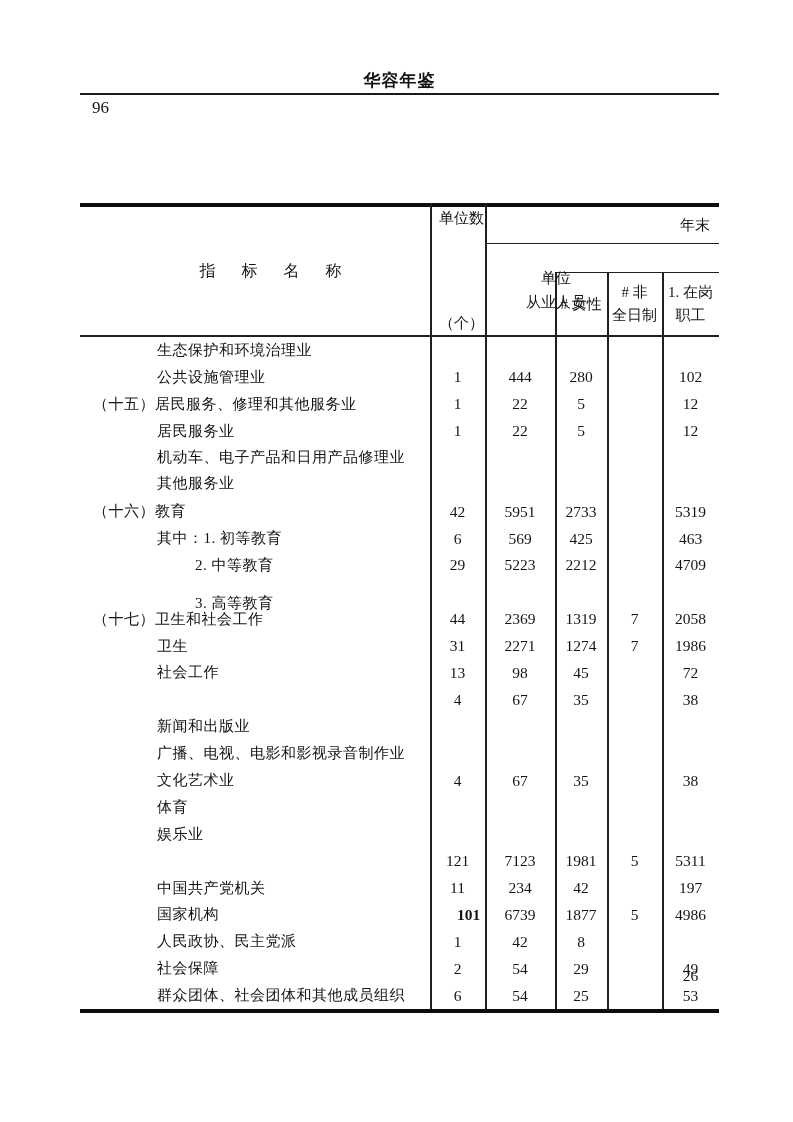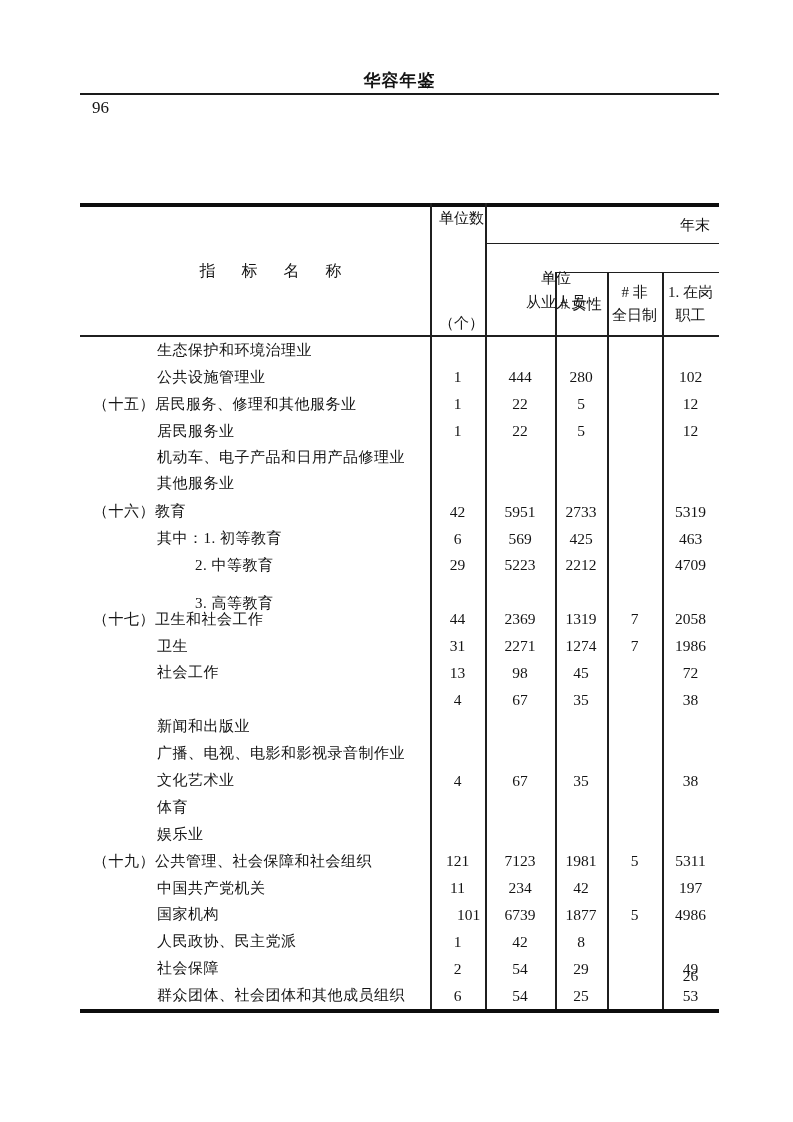--- a/index.html
+++ b/index.html
@@ -309,38 +309,37 @@
         </div>
         <div class="trow" style="top: 820.84px; height: 26.88px;">
           <div class="rname" style="left: 157px;">娱乐业</div>
           <div class="rval" style="left: 430px; width: 55px;"></div>
           <div class="rval" style="left: 485px; width: 70px;"></div>
           <div class="rval" style="left: 555px; width: 52px;"></div>
           <div class="rval" style="left: 607px; width: 55px;"></div>
           <div class="rval" style="left: 662px; width: 57px;"></div>
         </div>
         <div class="trow" style="top: 847.72px; height: 26.88px;">
-          <div class="rname" style="left: 93px;">（十九）公共管理、社会保障和社会组织</div>
           <div class="rval" style="left: 430px; width: 55px;">121</div>
           <div class="rval" style="left: 485px; width: 70px;">7123</div>
           <div class="rval" style="left: 555px; width: 52px;">1981</div>
           <div class="rval" style="left: 607px; width: 55px;">5</div>
           <div class="rval" style="left: 662px; width: 57px;">5311</div>
         </div>
         <div class="trow" style="top: 874.6px; height: 26.88px;">
           <div class="rname" style="left: 157px;">中国共产党机关</div>
           <div class="rval" style="left: 430px; width: 55px;">11</div>
           <div class="rval" style="left: 485px; width: 70px;">234</div>
           <div class="rval" style="left: 555px; width: 52px;">42</div>
           <div class="rval" style="left: 607px; width: 55px;"></div>
           <div class="rval" style="left: 662px; width: 57px;">197</div>
         </div>
         <div class="trow" style="top: 901.48px; height: 26.88px;">
           <div class="rname" style="left: 157px;">国家机构</div>
-          <div class="rval" style="left: 430px; width: 77px;">101</div>
+          <div class="rval" style="left: 430px; width: 77px; font-weight: bold;">101</div>
           <div class="rval" style="left: 485px; width: 70px;">6739</div>
           <div class="rval" style="left: 555px; width: 52px;">1877</div>
           <div class="rval" style="left: 607px; width: 55px;">5</div>
           <div class="rval" style="left: 662px; width: 57px;">4986</div>
         </div>
         <div class="trow" style="top: 928.36px; height: 26.88px;">
           <div class="rname" style="left: 157px;">人民政协、民主党派</div>
           <div class="rval" style="left: 430px; width: 55px;">1</div>
           <div class="rval" style="left: 485px; width: 70px;">42</div>
           <div class="rval" style="left: 555px; width: 52px;">8</div>

